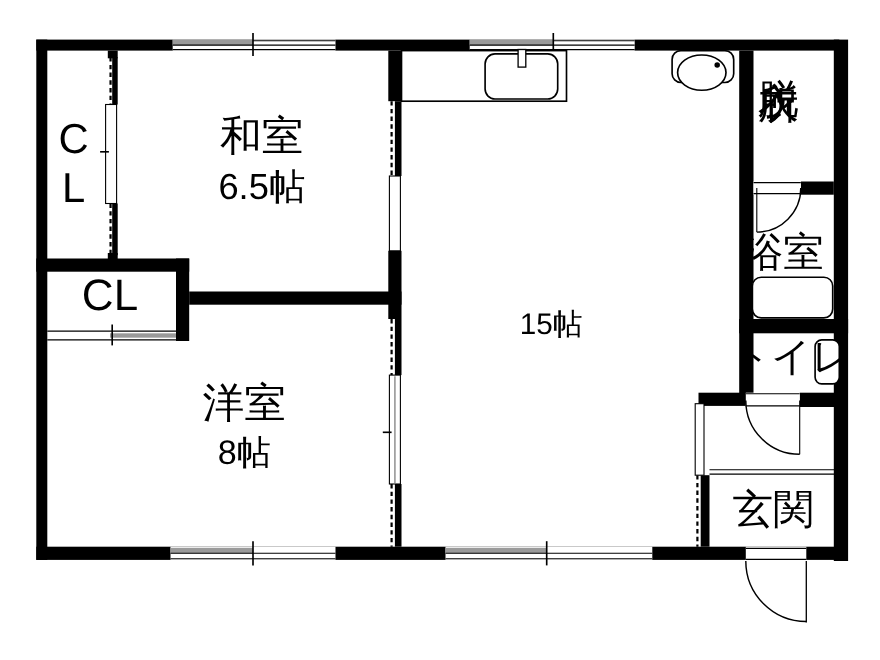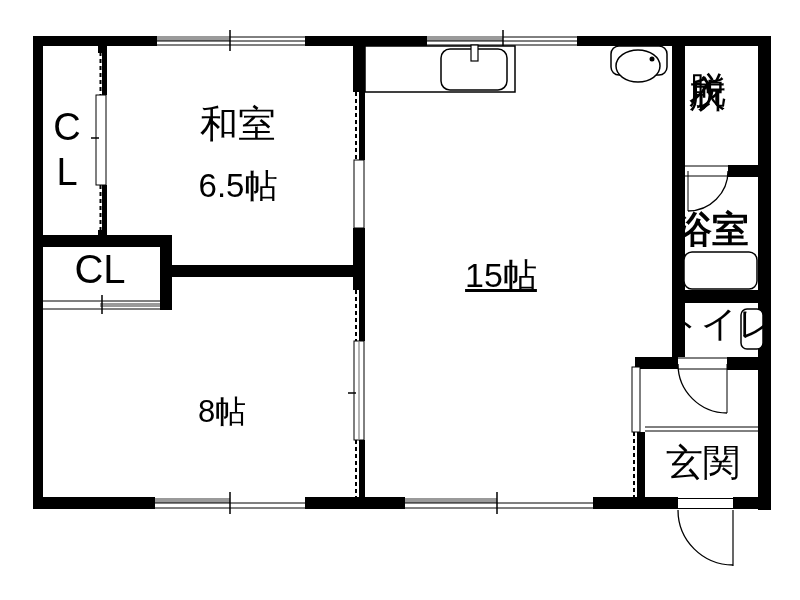--- a/index.html
+++ b/index.html
@@ -143,31 +143,32 @@
       <rect x="684" y="252" width="73" height="37" rx="8" fill="#fff" stroke="#000" stroke-width="1.5"></rect>
       <rect x="741" y="309" width="22" height="40" rx="6" fill="#fff" stroke="#000" stroke-width="1.5"></rect>
       <g stroke="#000" stroke-width="1">
         <line x1="645" y1="427" x2="762" y2="427"></line>
         <line x1="645" y1="431" x2="762" y2="431"></line>
       </g>
     </g>
   </svg>
 
   <div class="lbl" style="left:186px; top:108px; width:104px; font-size:38px;font-family:Liberation Mono, monospace;">和室</div>
-  <div class="lbl" style="left:181px; top:153px; width:114px; font-size:33px;margin-top:16px;">6.5帖</div>
+  <div class="lbl" style="left:181px; top:153px; width:114px; font-size:33px;">6.5帖</div>
 
   <div class="lbl v" style="left:48px; top:106px; font-size:38px;">CL</div>
 
   <div class="lbl" style="left:68px; top:249px; width:64px; font-size:40px;">CL</div>
 
+  <div class="lbl" style="left:170px; top:348px; width:104px; font-size:38px;">洋室</div>
   <div class="lbl" style="left:170px; top:396px; width:104px; font-size:31px;">8帖</div>
 
-  <div class="lbl" style="left:446px; top:258px; width:110px; font-size:34px;text-decoration:underline;">15帖</div>
+  <div class="lbl" style="left:446px; top:282px; width:110px; font-size:27px;">15帖</div>
 
   <div class="lbl v" style="left:689px; top:42px; font-size:37px; letter-spacing:2px;">脱衣所</div>
 
-  <div class="lbl" style="left:662px; top:211px; width:100px; font-size:37px;font-weight:bold;">浴室</div>
+  <div class="lbl" style="left:662px; top:211px; width:100px; font-size:37px;">浴室</div>
 
   <div class="lbl" style="left:656px; top:444px; width:94px; font-size:37px;">玄関</div>
 
   <div class="lbl" style="left:664px; top:306px; width:106px; font-size:36px;">トイレ</div>
 
 </div>
 
 </body></html>

